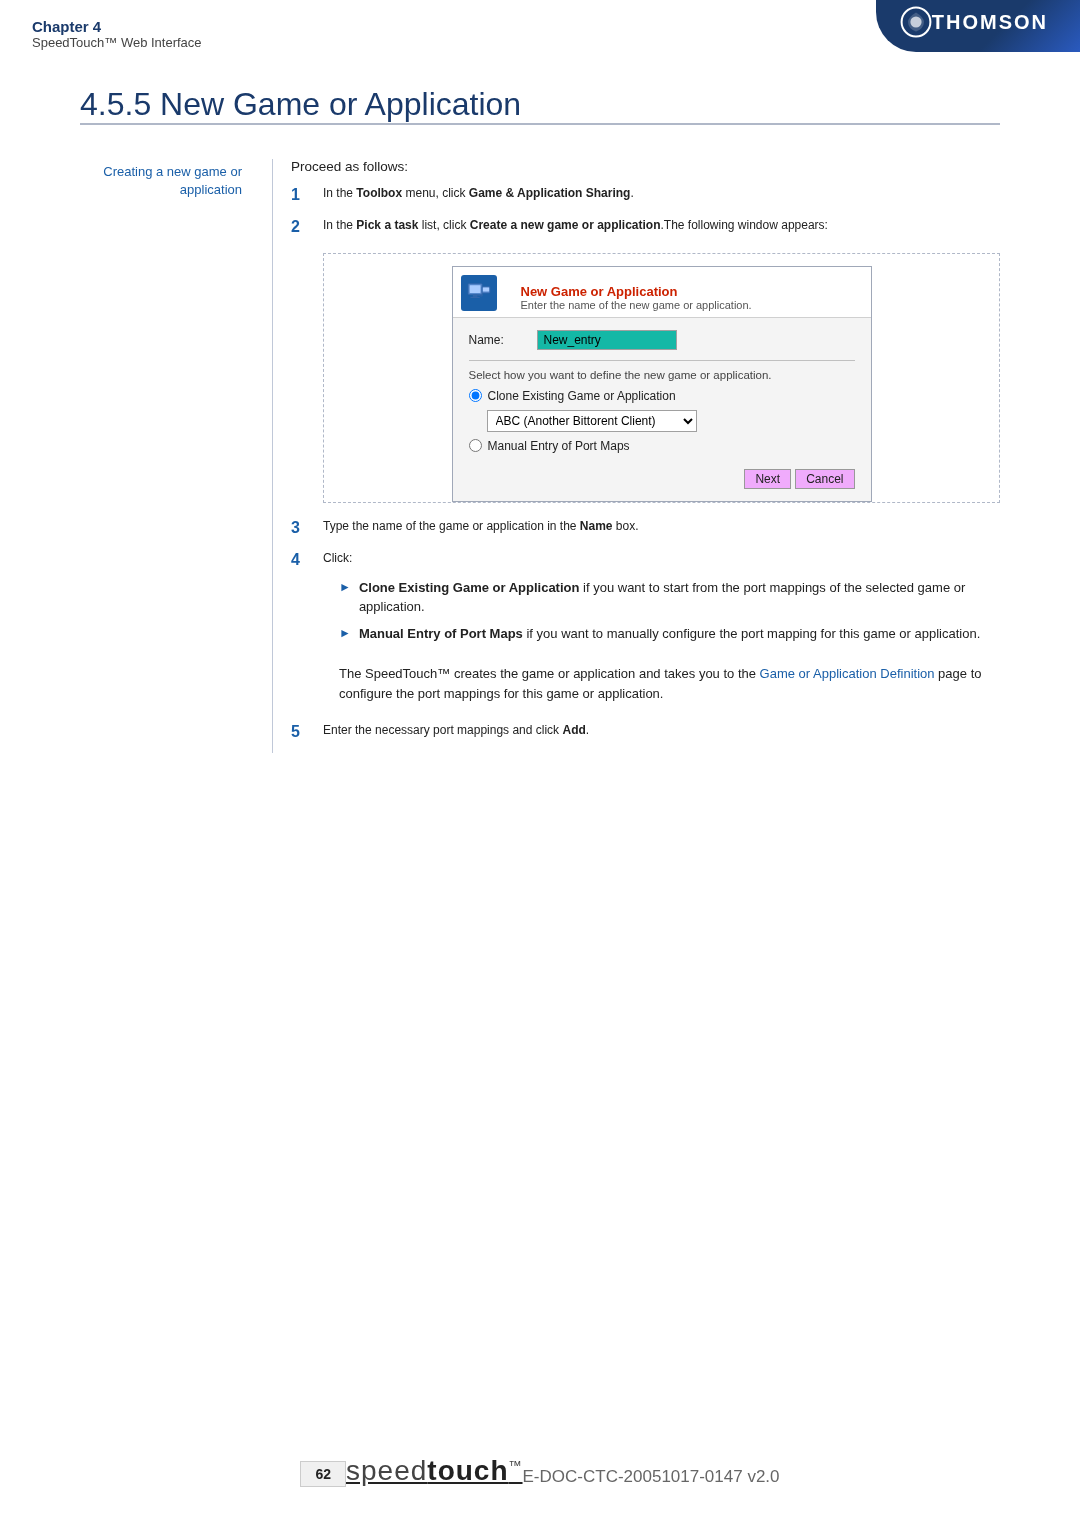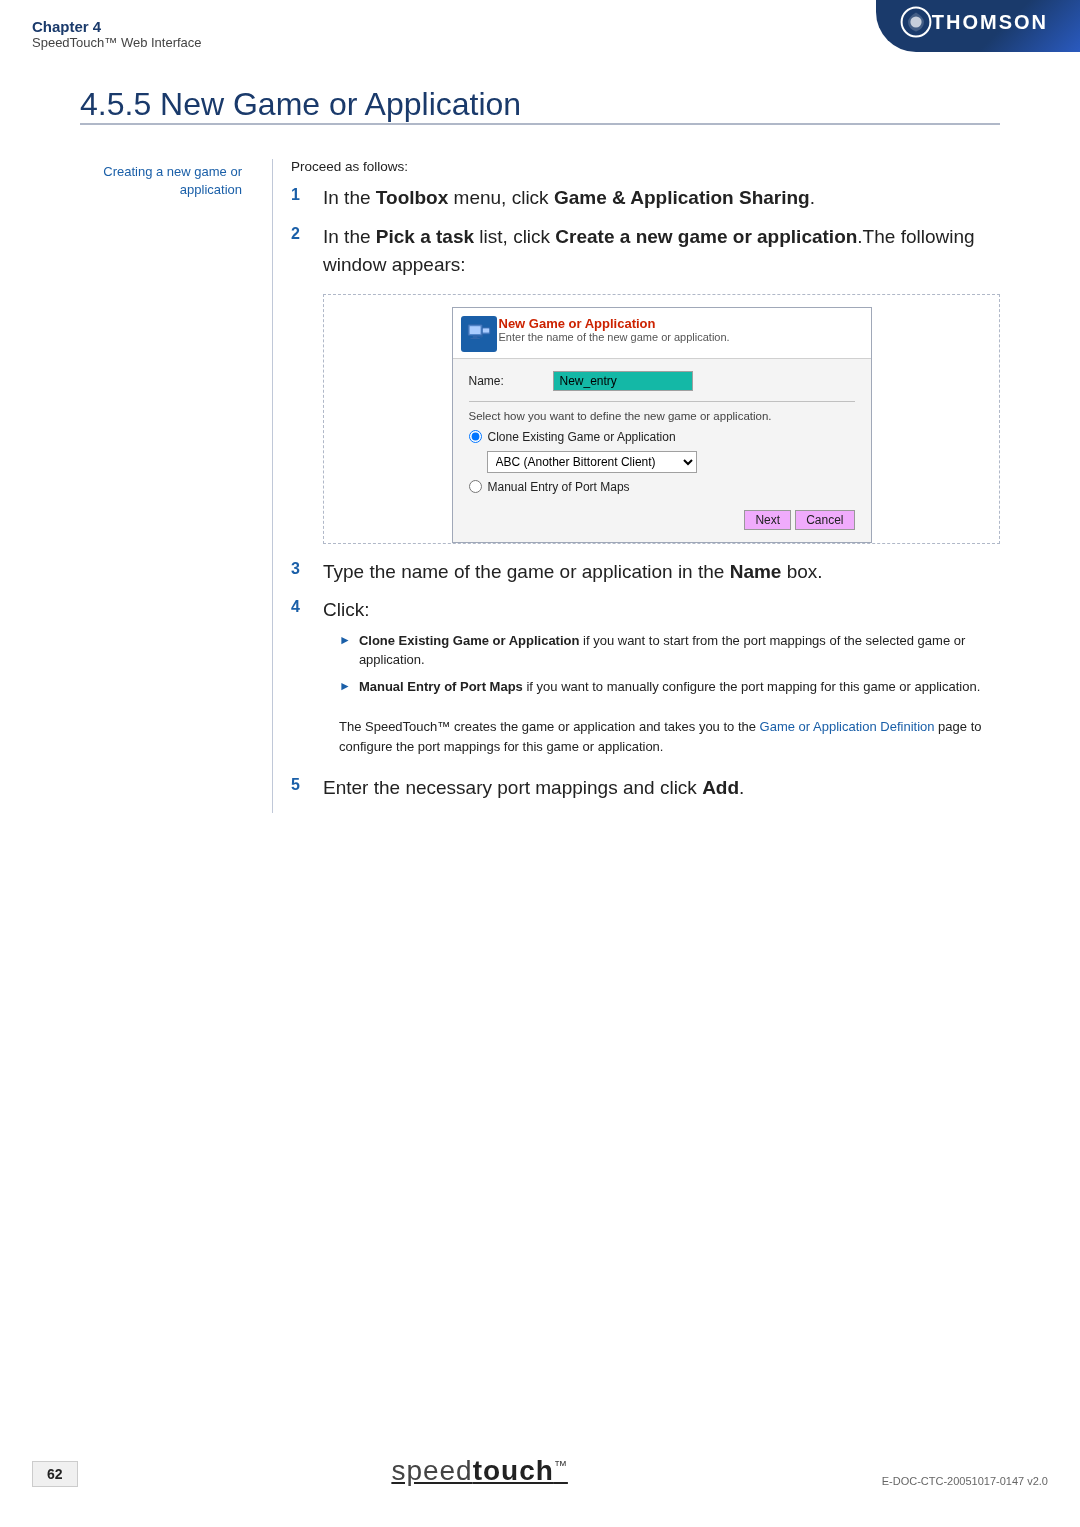--- a/index.html
+++ b/index.html
@@ -113,21 +113,21 @@
     }
     .step-number {
       color: #1a5fa8;
       font-size: 16px;
       font-weight: bold;
       min-width: 24px;
       margin-right: 8px;
       line-height: 1.4;
     }
     .step-text {
-      font-size: 19px;
+      font-size: 12px;
       line-height: 1.5;
       flex: 1;
     }
     .step-text b {
       font-weight: bold;
     }
 
     
     .dialog-wrapper {
       margin: 14px 0 14px 32px;
@@ -137,25 +137,25 @@
     }
     .dialog-box {
       background: #f4f4f4;
       border: 1px solid #a0a8b8;
       width: 420px;
       font-size: 12px;
       margin: 0 auto;
     }
     .dialog-title-bar {
       display: flex;
-      align-items: flex-start;
+      align-items: flex-end;
       padding: 8px 10px 6px 8px;
       background: #fff;
       border-bottom: 1px solid #d0d0d0;
-      gap: 2px;
+      gap: 24px;
     }
     .dialog-icon {
       width: 36px;
       height: 36px;
       background: #1a5fa8;
       border-radius: 3px;
       display: flex;
       align-items: center;
       justify-content: center;
       flex-shrink: 0;
@@ -178,21 +178,21 @@
       font-size: 11px;
     }
     .dialog-body {
       padding: 12px 16px;
       background: #f4f4f4;
     }
     .dialog-field-row {
       display: flex;
       align-items: center;
       margin-bottom: 10px;
-      gap: 24px;
+      gap: 8px;
     }
     .dialog-field-label {
       min-width: 60px;
       font-size: 12px;
       color: #222;
     }
     .dialog-field-input {
       border: 1px solid #a0a0a0;
       background: #14b8a6;
       padding: 2px 6px;
@@ -290,21 +290,21 @@
       text-decoration: none;
     }
 
     
     .footer {
       position: absolute;
       bottom: 40px;
       left: 0;
       right: 0;
       display: flex;
-      justify-content: space-between;
+      justify-content: center;
       align-items: flex-end;
       padding: 0 32px;
     }
     .footer-page-num {
       background: #f0f0f0;
       border: 1px solid #ccc;
       font-size: 14px;
       font-weight: bold;
       padding: 4px 14px;
       color: #222;
@@ -323,21 +323,21 @@
     }
     .footer-brand span.bold {
       font-weight: bold;
       color: #222;
     }
     .footer-brand sup {
       font-size: 13px;
       vertical-align: super;
     }
     .footer-doc-num {
-      font-size: 11px;
+      font-size: 17px;
       color: #666;
     }
   </style>
 </head>
 <body>
 
 <div class="header">
   <div class="header-left">
     <div class="chapter-title">Chapter 4</div>
     <div class="chapter-subtitle">SpeedTouch™ Web Interface</div>

